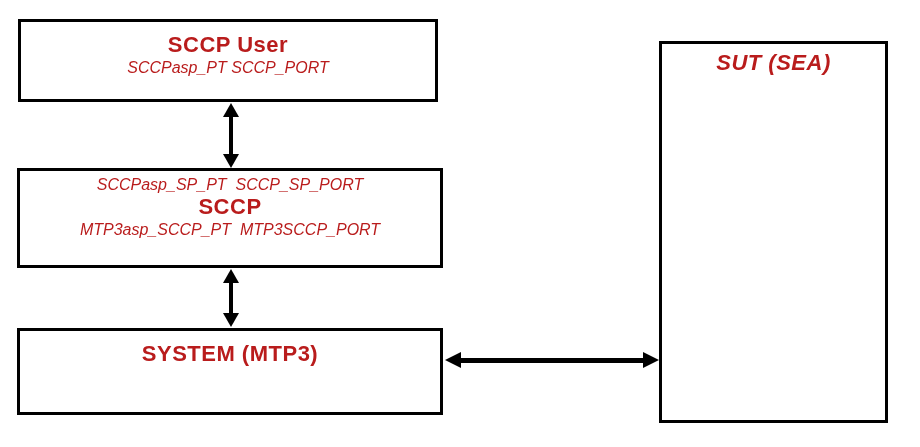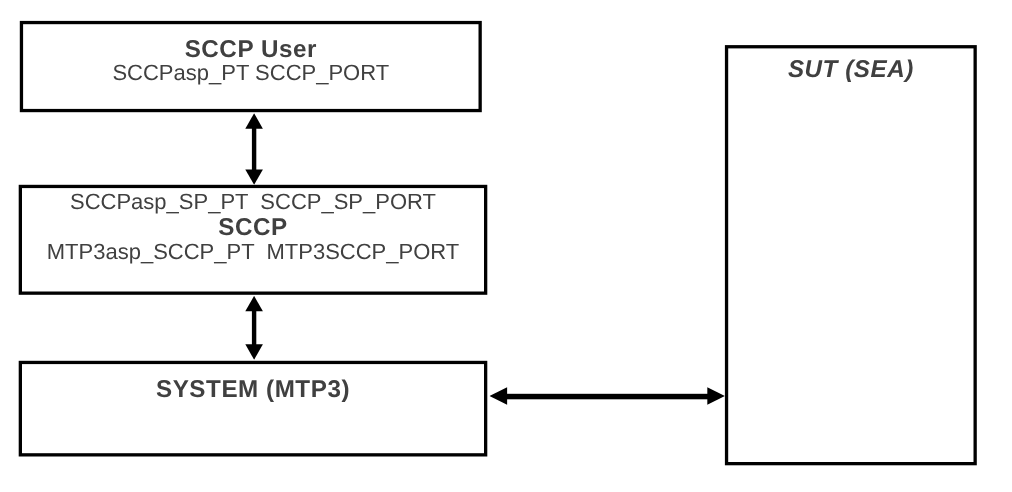--- a/index.html
+++ b/index.html
@@ -6,41 +6,42 @@
     margin: 0;
     padding: 0;
     background: #ffffff;
   }
   #canvas {
     position: relative;
     width: 920px;
     height: 447px;
     background: #ffffff;
     font-family: "Liberation Sans", sans-serif;
-    color: #404040;
+    color: #b91c1c;
     overflow: hidden;
   }
   .dbox {
     position: absolute;
     box-sizing: border-box;
     border: 3px solid #000000;
     background: #ffffff;
     text-align: center;
   }
   .box-title {
     font-weight: bold;
     font-size: 22px;
     line-height: 26px;
     letter-spacing: 0.5px;
     white-space: pre;
   }
   .box-ports {
-    font-size: 20px;
+    font-size: 16px;
     line-height: 19px;
     white-space: pre;
+    font-style: italic;
   }
   #box-sccp-user   { left: 18px;  top: 19px;  width: 420px; height: 83px;  padding-top: 10px; }
   #box-sccp        { left: 17px;  top: 168px; width: 426px; height: 100px; padding-top: 4px; }
   #box-system-mtp3 { left: 17px;  top: 328px; width: 426px; height: 87px;  padding-top: 10px; }
   #box-sut         { left: 659px; top: 41px;  width: 229px; height: 382px; padding-top: 6px; font-style: italic; }
   .arrow {
     position: absolute;
   }
   #arrow-user-sccp   { left: 219px; top: 103px; }
   #arrow-sccp-system { left: 219px; top: 269px; }

